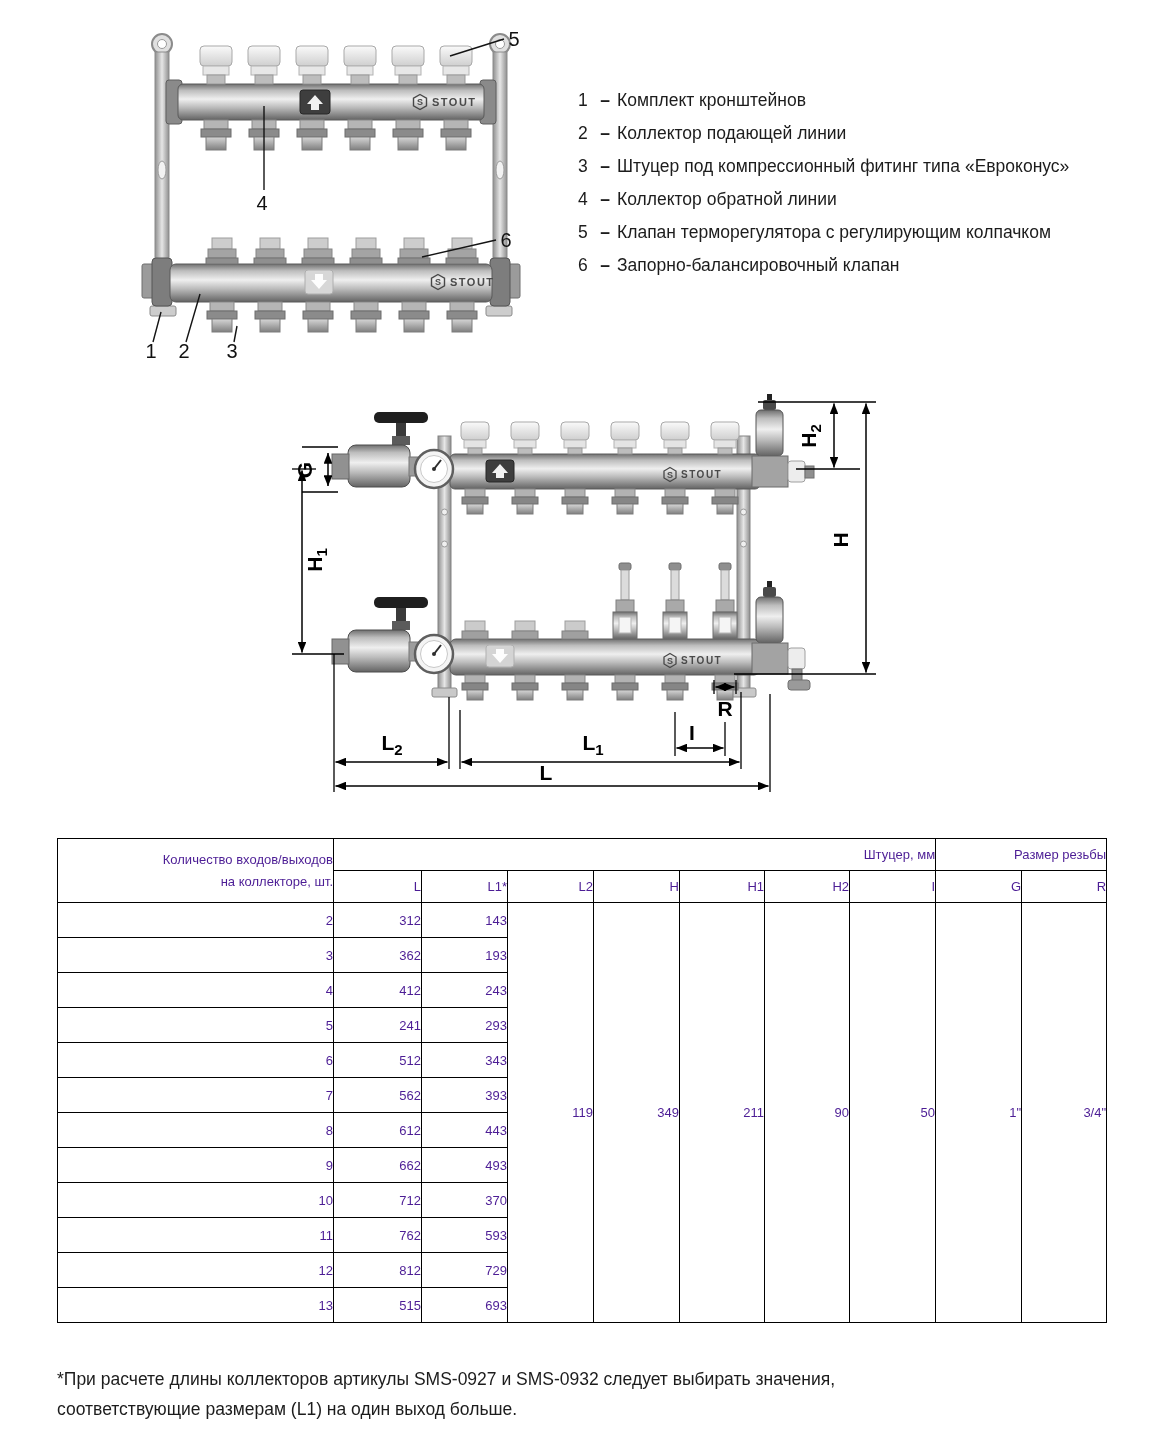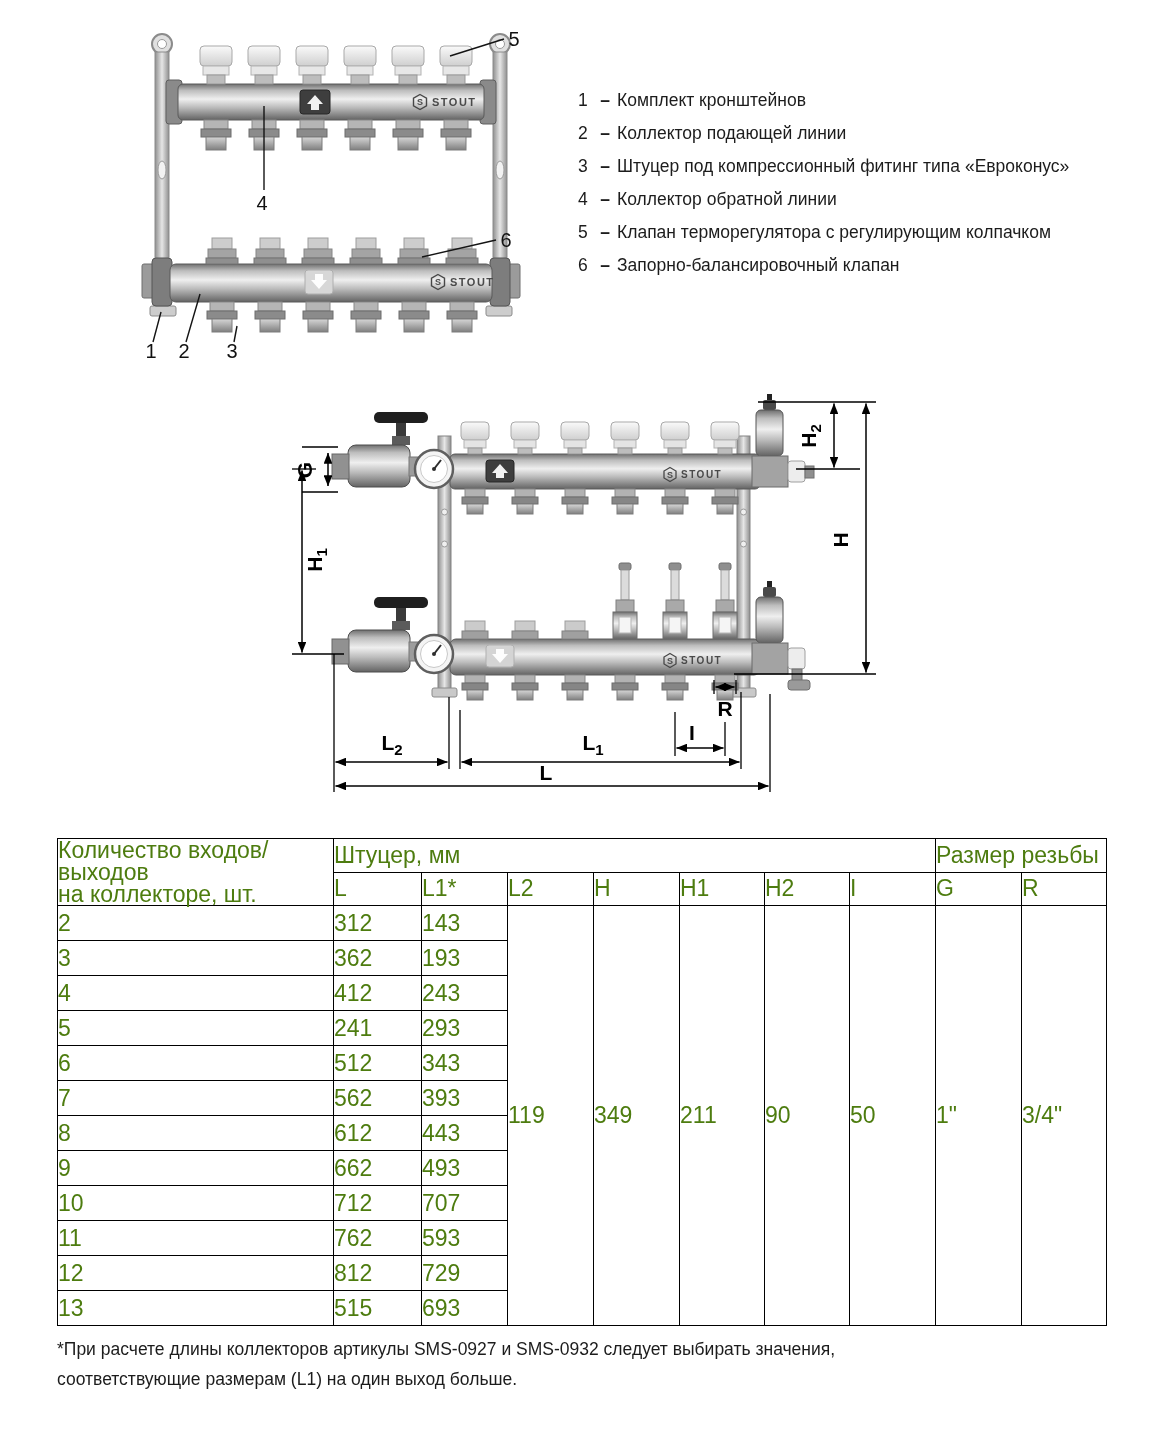--- a/index.html
+++ b/index.html
@@ -13,29 +13,29 @@
   .legend{left:578px;top:88px;width:560px;}
   .legend-item{display:flex;align-items:flex-start;font-size:17.5px;line-height:24px;margin-bottom:9px;color:#1c1c1c;}
   .li-num{width:15px;flex:0 0 15px;}
   .li-dash{width:24px;flex:0 0 24px;text-align:center;font-weight:bold;}
   .li-text{flex:1;}
 
   
   .table-wrap{left:57px;top:838px;}
   table.dims{border-collapse:collapse;table-layout:fixed;width:1049px;}
   .dims th,.dims td{
-    border:1px solid #000;font-weight:normal;text-align:left;vertical-align:middle;
-    font-size:23px;color:#4d7c0f;padding:0;
+    border:1px solid #000;font-weight:normal;text-align:right;vertical-align:middle;
+    font-size:13px;color:#4c1d95;padding:0;
   }
   .dims thead th{height:31px;}
   .dims tbody td{height:34px;}
   .colhdr{white-space:pre-line;line-height:22px;}
 
   
-  .footnote{left:57px;top:1334px;width:920px;font-size:17.5px;line-height:30px;color:#1c1c1c;white-space:pre-line;}
+  .footnote{left:57px;top:1364px;width:920px;font-size:17.5px;line-height:30px;color:#1c1c1c;white-space:pre-line;}
 
   
   .dim{font-family:"Liberation Sans",sans-serif;font-size:21px;font-weight:bold;fill:#000;}
   .dimsub{font-size:15px;font-weight:bold;}
   .callout{font-family:"Liberation Sans",sans-serif;font-size:20px;fill:#111;}
   .brand-text{font-family:"Liberation Sans",sans-serif;font-size:11px;font-weight:bold;fill:#4a4a4a;letter-spacing:1.5px;}
   .brand-s{font-family:"Liberation Sans",sans-serif;font-size:9px;font-weight:bold;fill:#4a4a4a;}
   .cline{stroke:#141414;stroke-width:1.4;}
   .dline{stroke:#000;stroke-width:1.5;fill:none;}
   .tick{stroke:#000;stroke-width:1.3;}
@@ -667,21 +667,21 @@
           <td>443</td>
         </tr>
     <tr>
           <td>9</td>
           <td>662</td>
           <td>493</td>
         </tr>
     <tr>
           <td>10</td>
           <td>712</td>
-          <td>707</td>
+          <td>370</td>
         </tr>
     <tr>
           <td>11</td>
           <td>762</td>
           <td>593</td>
         </tr>
     <tr>
           <td>12</td>
           <td>812</td>
           <td>729</td>

